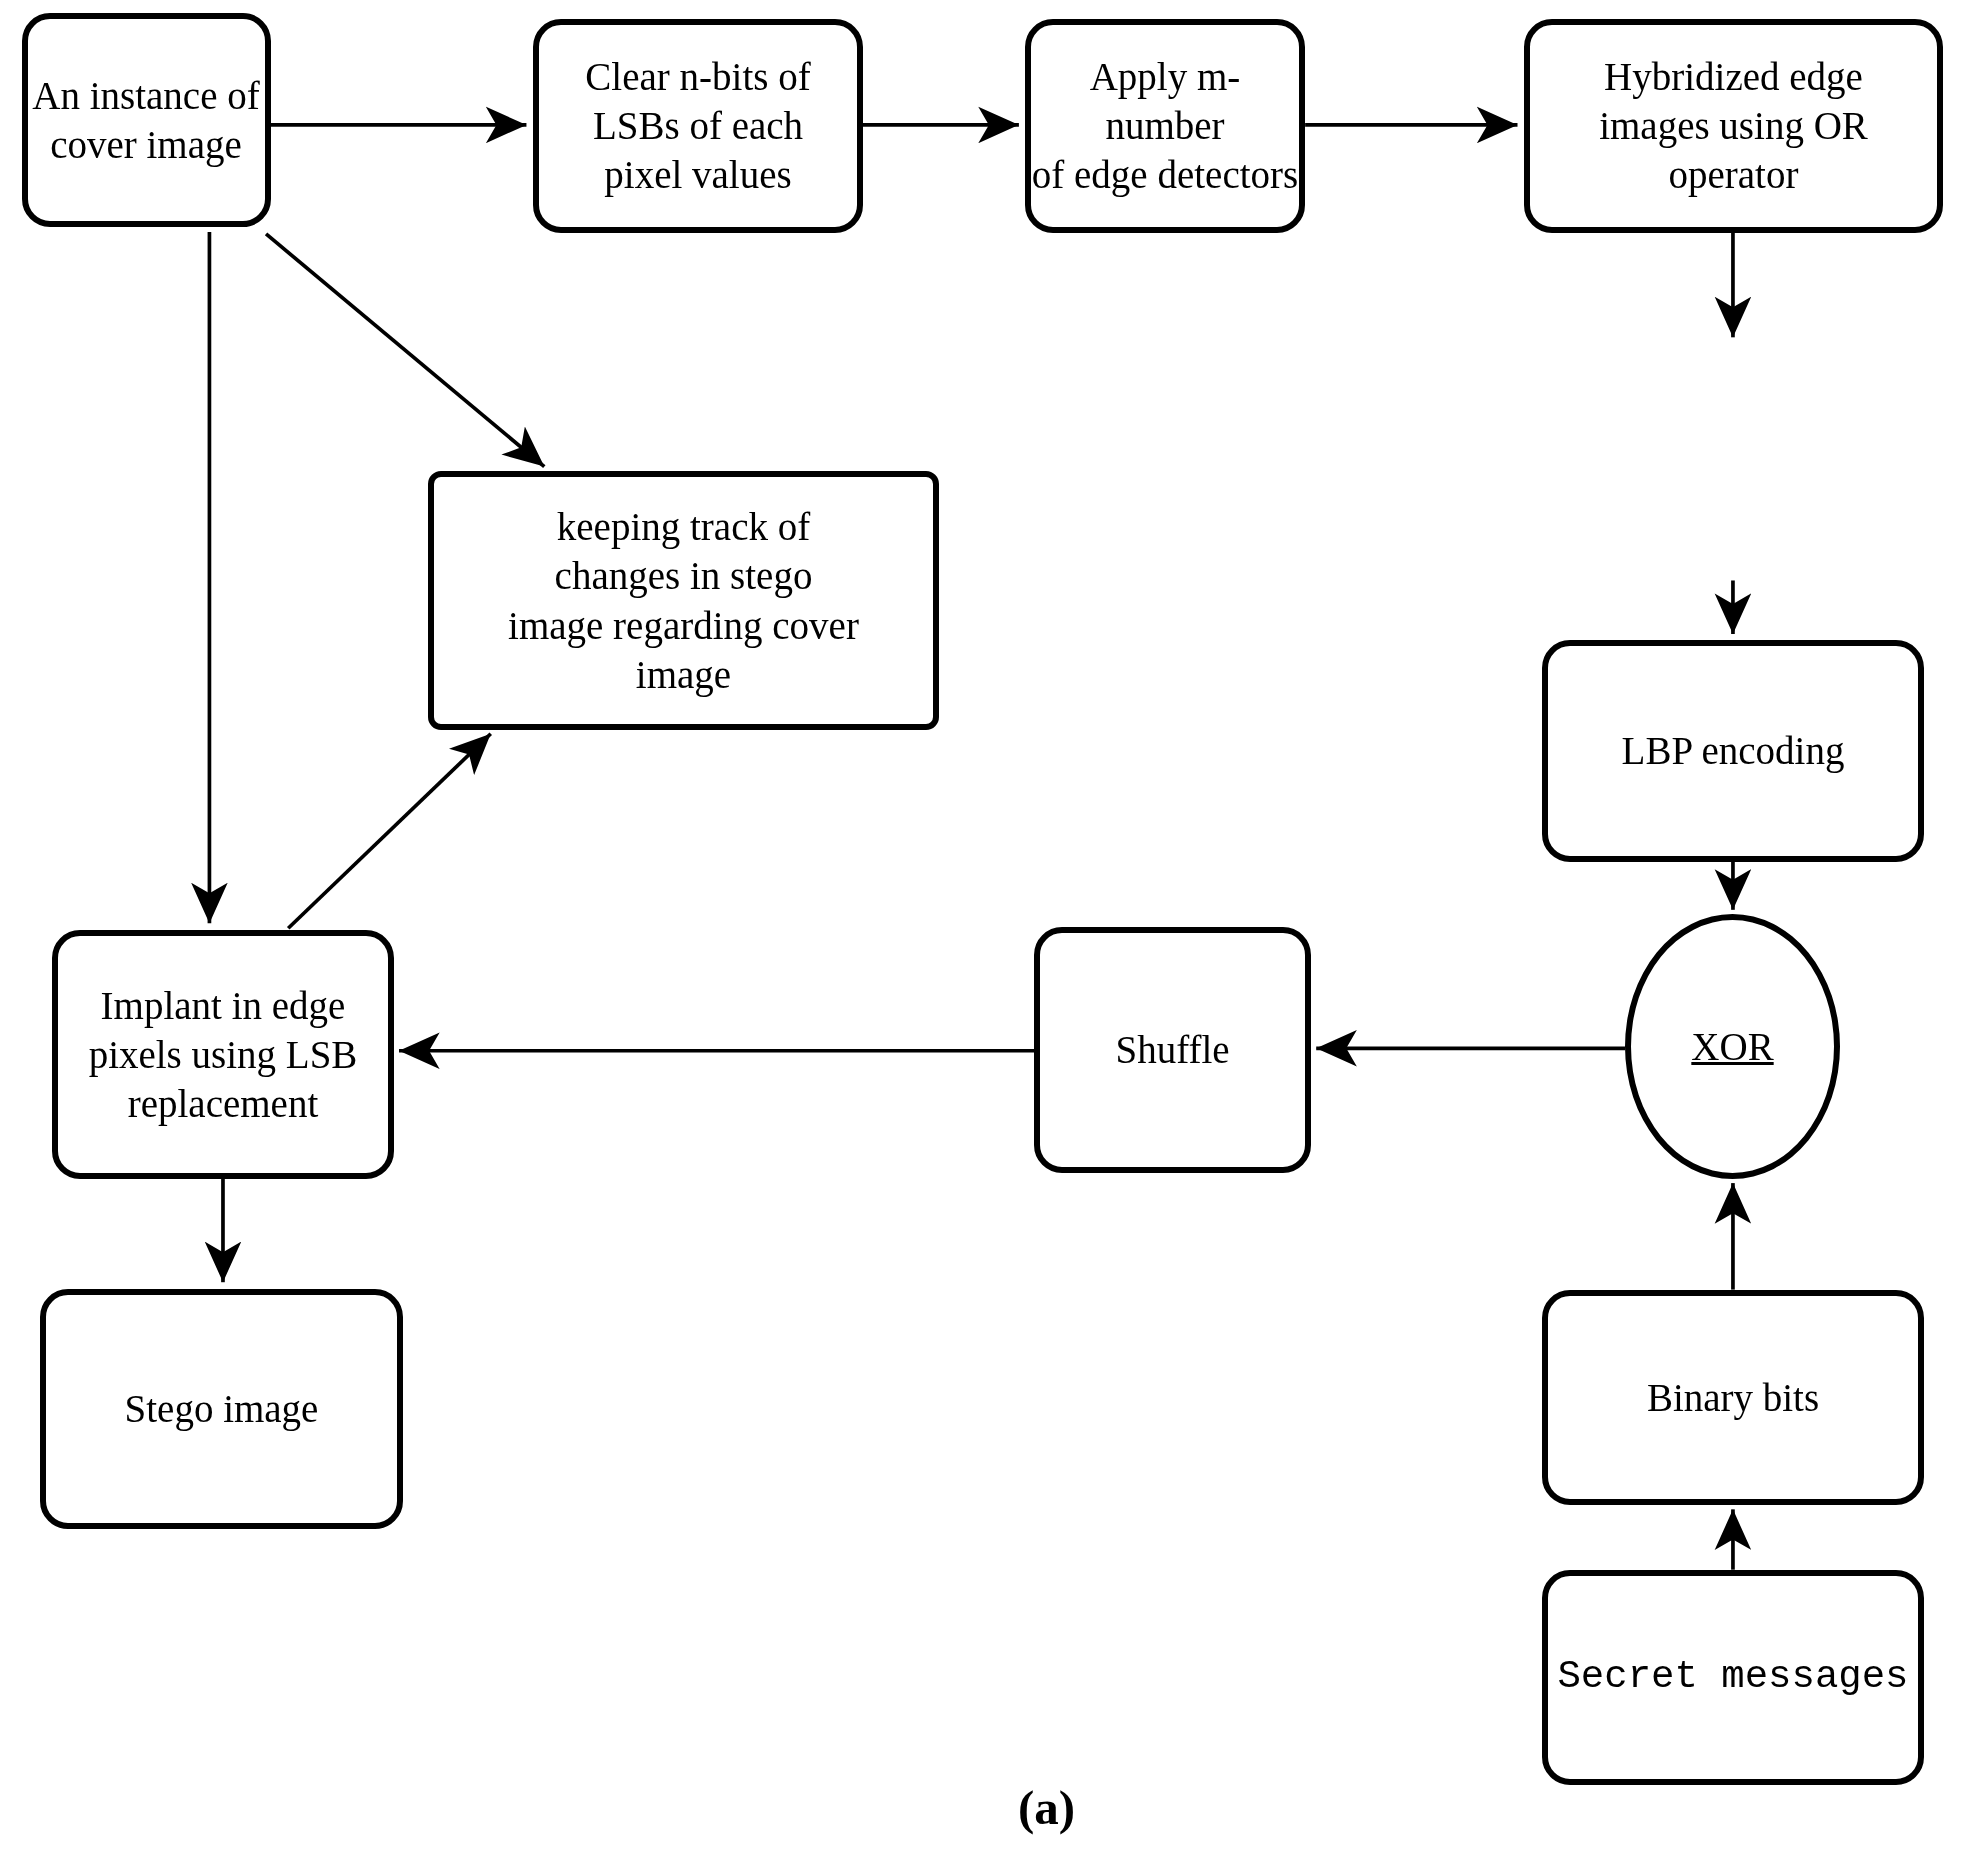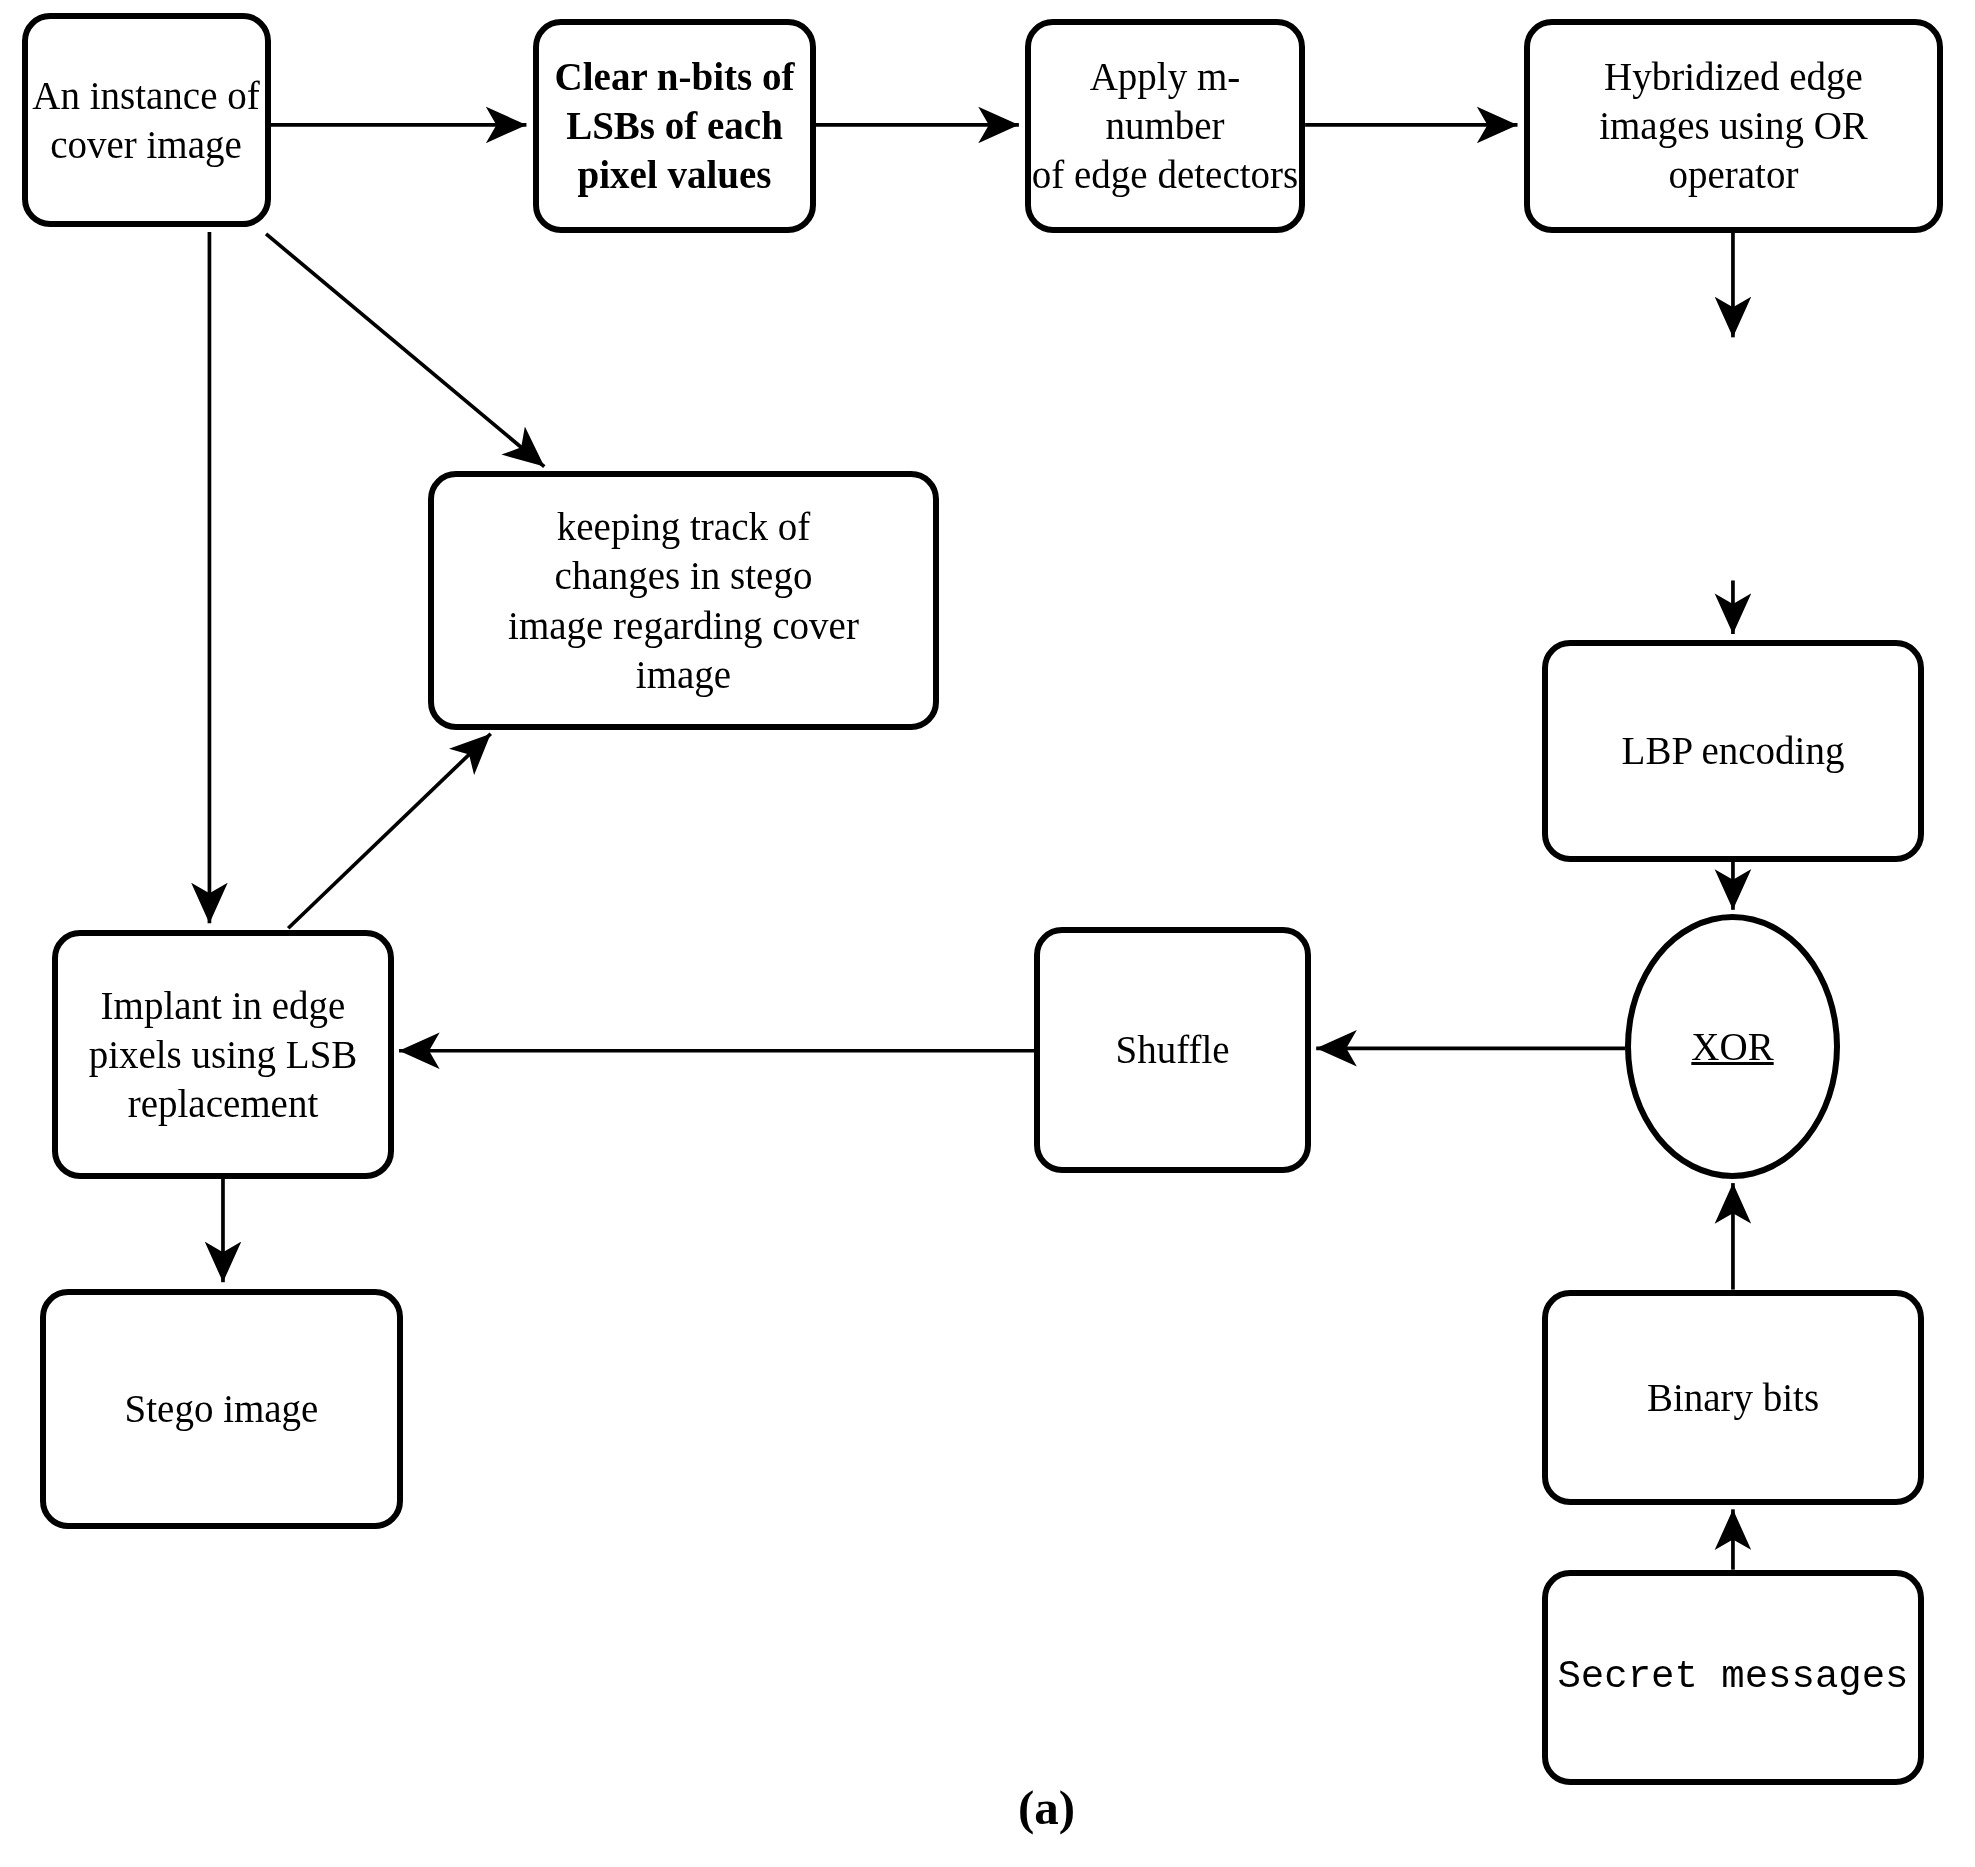--- a/index.html
+++ b/index.html
@@ -19,29 +19,29 @@
     border-radius:28px;
     display:flex; align-items:center; justify-content:center;
     text-align:center;
     font-size:39px; line-height:1.26;
     white-space:pre-line;
     letter-spacing:0;
   }
   .xor-node { border-radius:50%; }
   
   .n-cover    { left:21.5px;   top:13px;   width:249px; height:214px; }
-  .n-clear    { left:533px;  top:18.5px;   width:283px; height:214px;font-weight:bold; }
+  .n-clear    { left:533px;  top:18.5px;   width:330px; height:214px; }
   .n-apply    { left:1025px; top:18.5px;   width:280px; height:214px; }
   .n-hybrid   { left:1524px; top:18.5px;   width:419px; height:214px; }
   .n-select   { left:1542px; top:344px;  width:382px; height:237px; }
   .n-lbp      { left:1542px; top:640px; width:382px; height:222px; }
   .n-xor      { left:1625px; top:914px; width:215px; height:265px;text-decoration:underline; }
   .n-shuffle  { left:1034px; top:927px; width:277px; height:246px; }
   .n-implant  { left:52px;   top:930px; width:342px; height:249px; }
-  .n-keeping  { left:428px;  top:471px;  width:511px; height:259px; }
+  .n-keeping  { left:428px;  top:471px;  width:511px; height:259px;border-radius:13px; }
   .n-stego    { left:40px;   top:1289px; width:363px; height:240px; }
   .n-binary   { left:1542px; top:1290px; width:382px; height:215px; }
   .n-secret   { left:1542px; top:1570px; width:382px; height:215px;font-family:Liberation Mono, monospace; }
   .caption {
     position:absolute; left:862px; top:1779px; width:369px;
     text-align:center; font-size:49px; font-weight:bold;
     font-family:"Liberation Serif", serif;
   }
 </style>
 </head>

